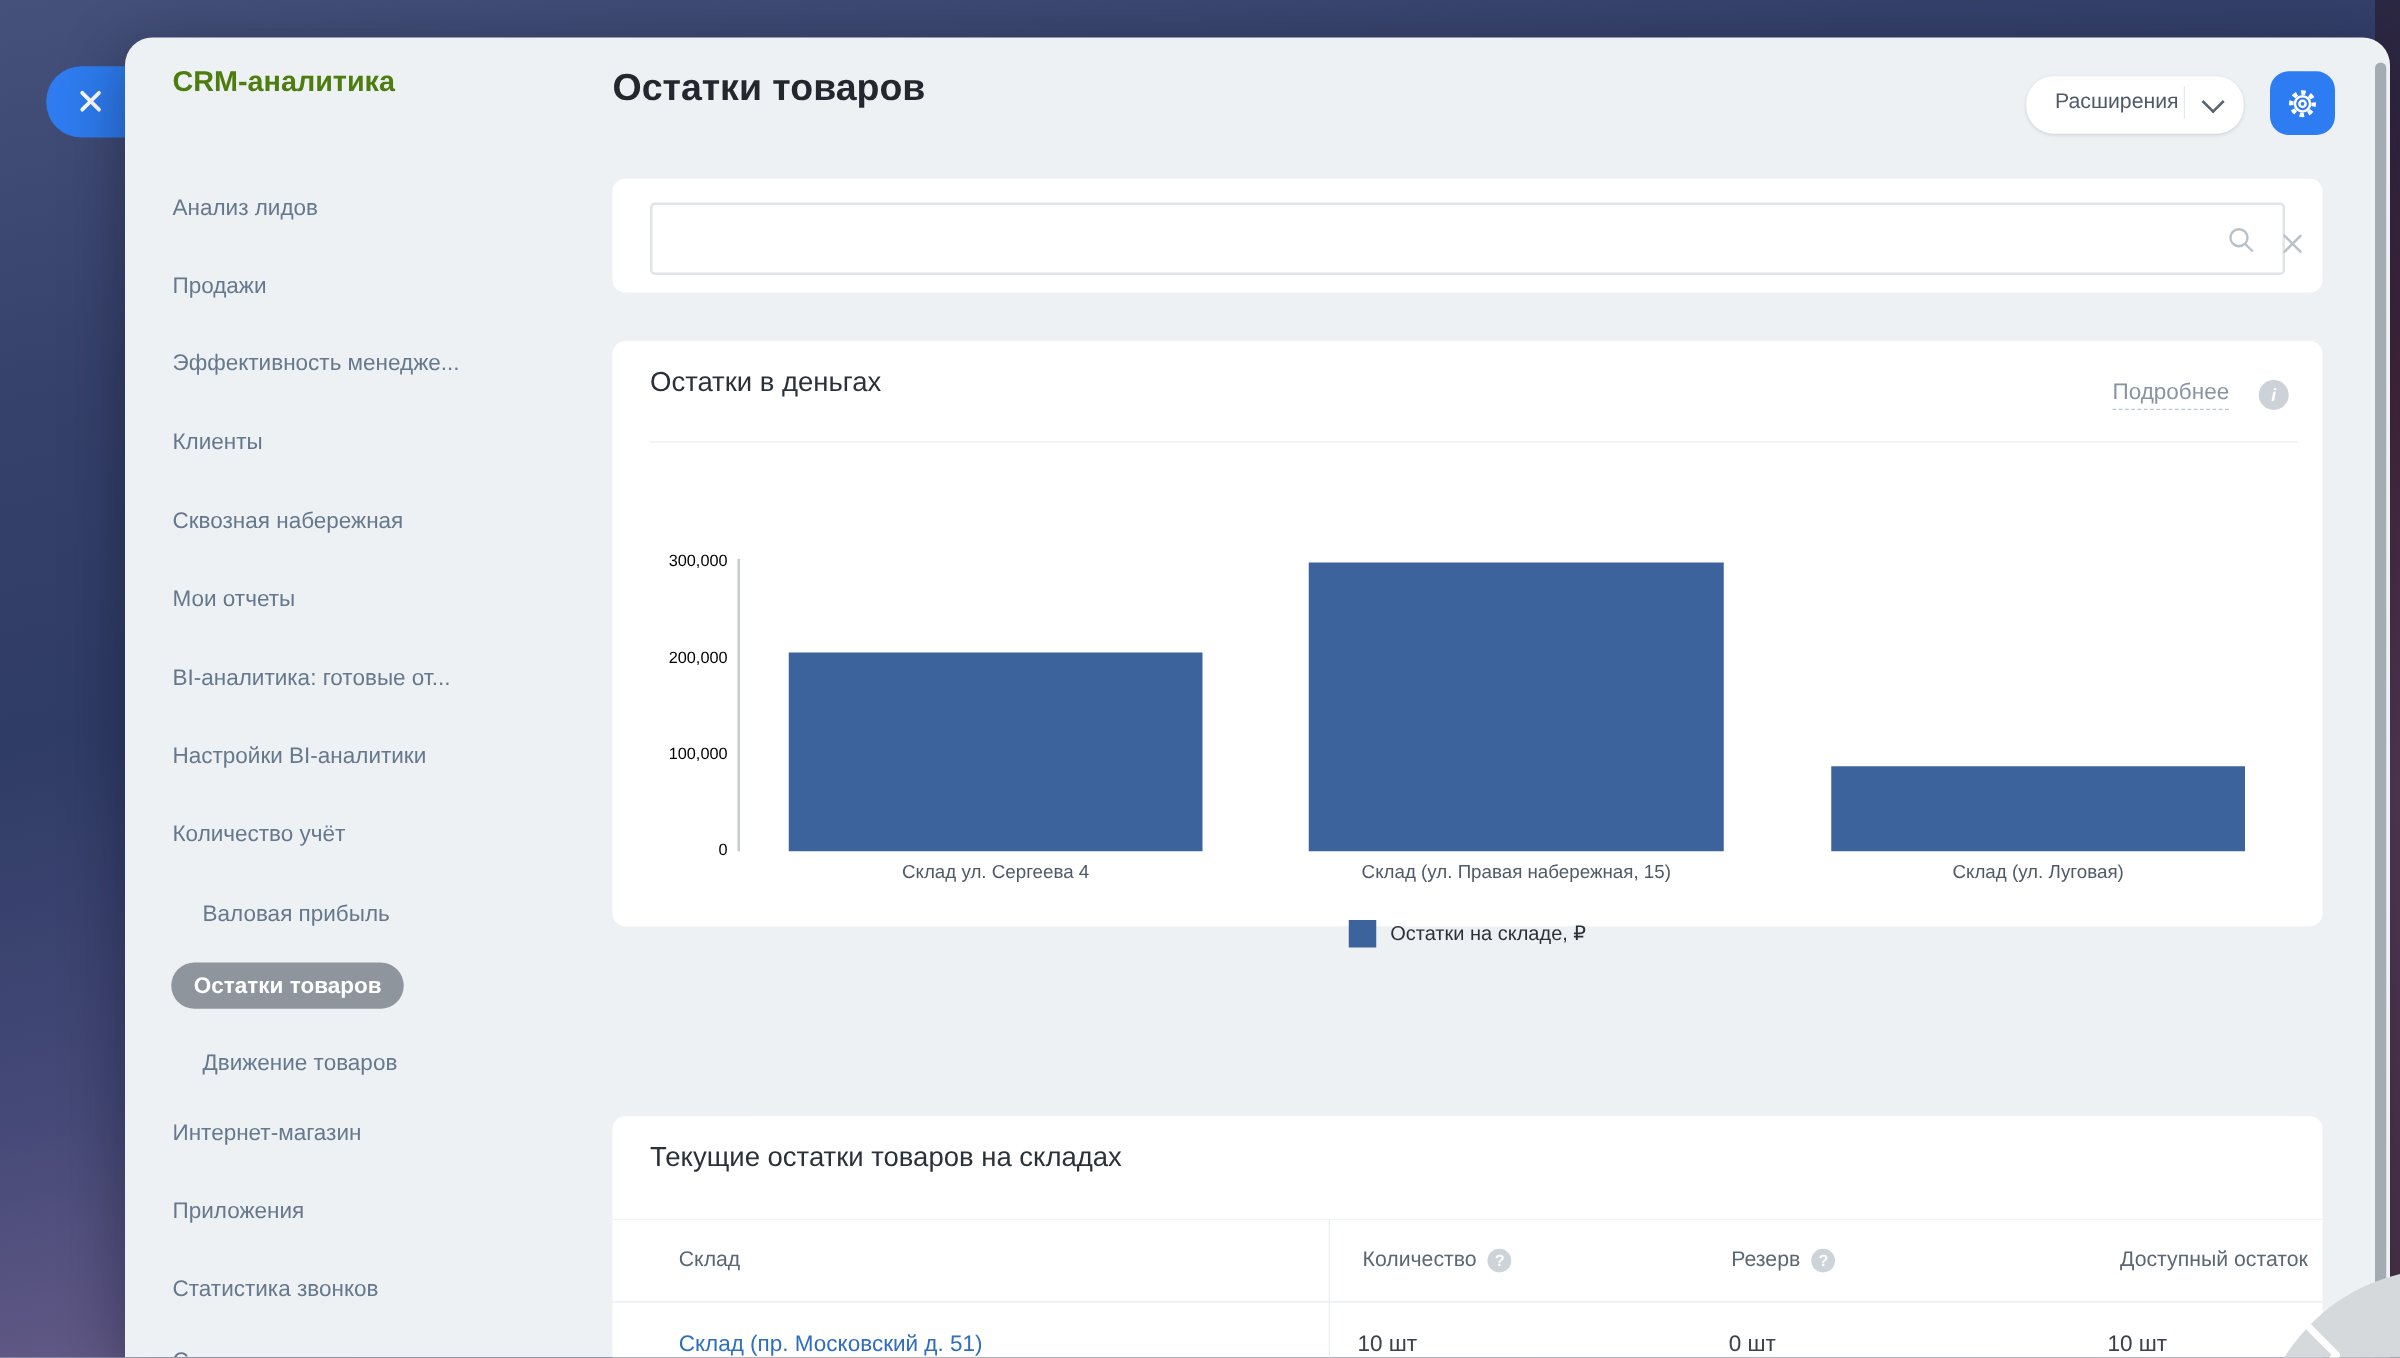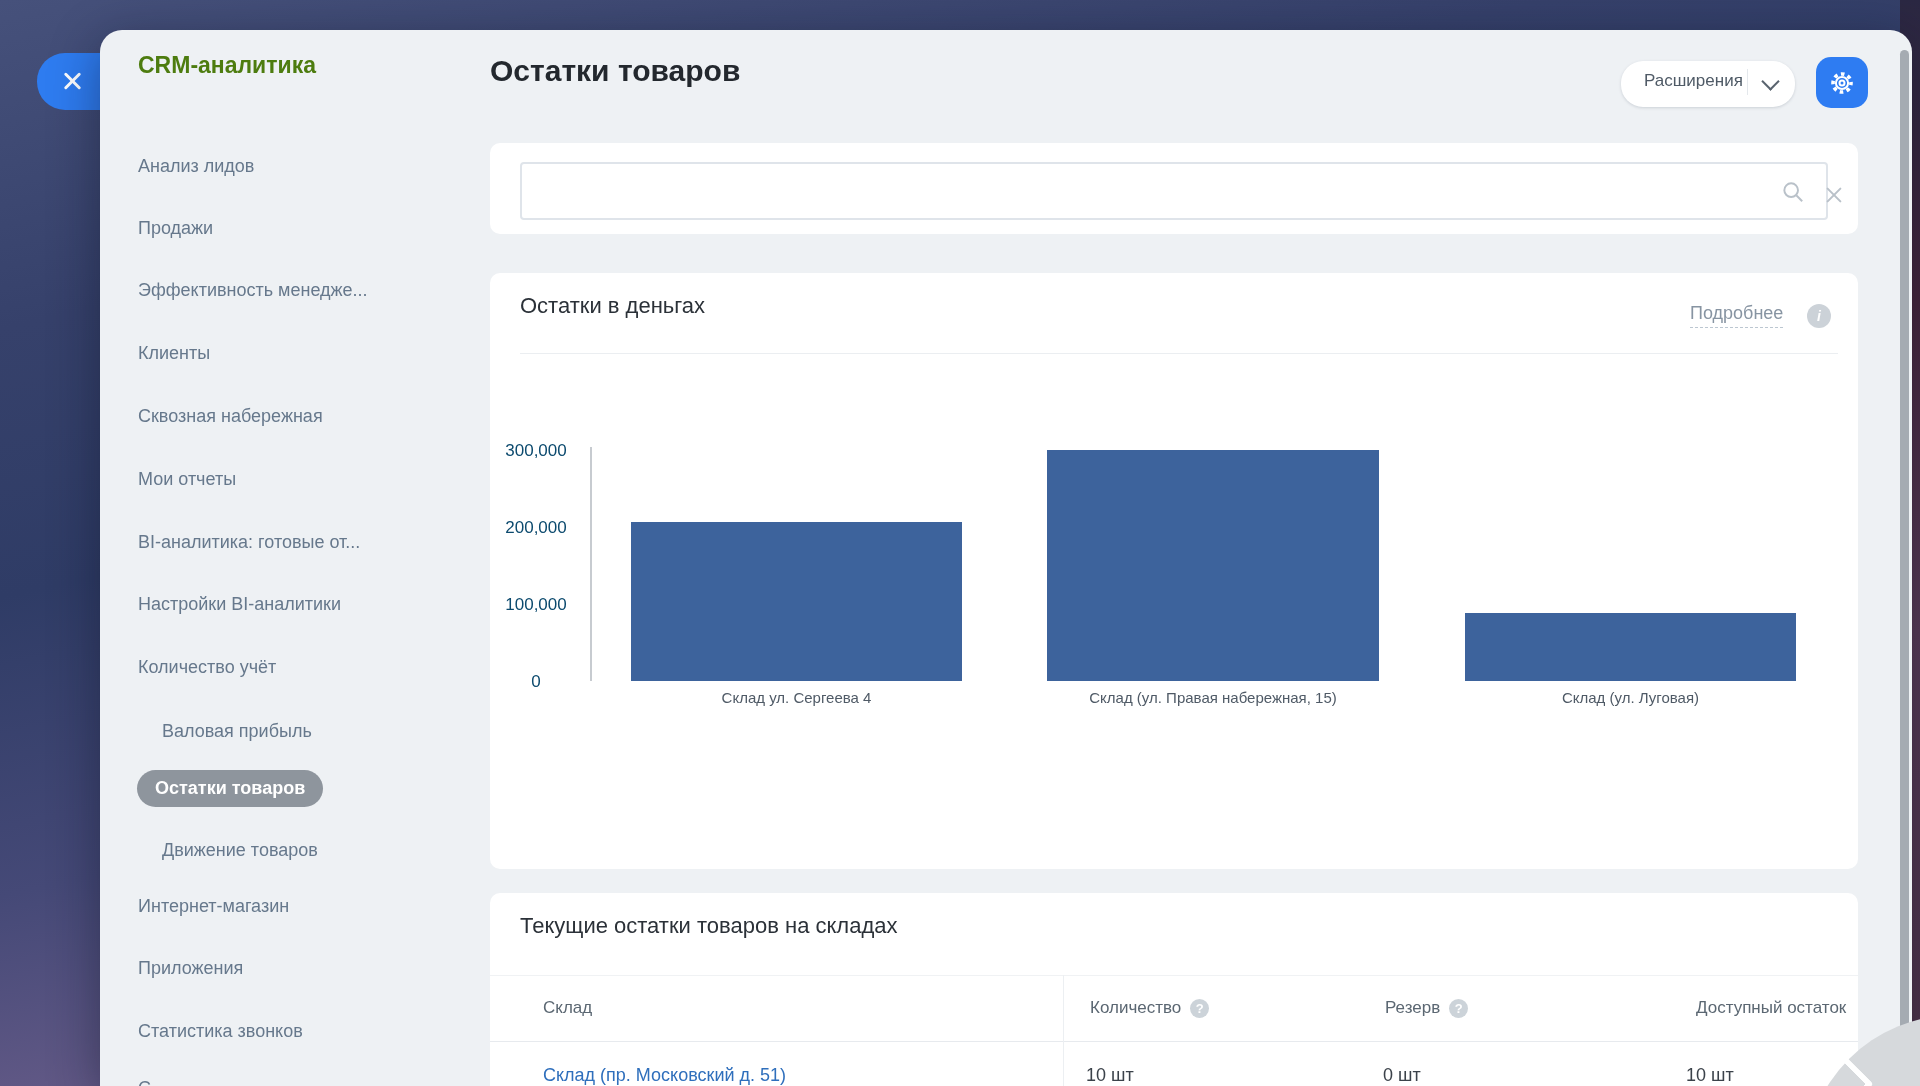--- a/index.html
+++ b/index.html
@@ -50,28 +50,28 @@
     display:flex;align-items:center;justify-content:space-between;padding:0 14px 0 18px;box-sizing:border-box;}
   .filter-tag-label{font-size:18px;color:#3e4a55;white-space:nowrap;}
   .tag-x{width:14px;height:14px;color:#8ea0ad;cursor:pointer;position:relative;}
   .tag-x::before,.tag-x::after{left:6px;top:0;width:2px;height:14px;}
   .tag-x::before{transform:rotate(45deg);} .tag-x::after{transform:rotate(-45deg);}
   .search-icon{position:absolute;left:1258px;top:15px;cursor:pointer;}
   .clear-x{left:1302px;top:21px;width:20px;height:20px;color:#b9c1c9;cursor:pointer;}
   .clear-x::before,.clear-x::after{left:9px;top:0;width:2px;height:20px;}
   .clear-x::before{transform:rotate(45deg);} .clear-x::after{transform:rotate(-45deg);}
   
-  .chart-card{left:390px;top:243px;width:1368px;height:596px;}
+  .chart-card{left:390px;top:243px;width:1368px;height:468px;}
   .section-title{position:absolute;left:30px;top:20px;font-size:22px;color:#2b3138;}
   .details-link{position:absolute;left:1200px;top:30px;font-size:18px;color:#8794a2;
     border-bottom:1px dashed #bcc7d1;padding-bottom:3px;cursor:pointer;}
   .info-icon{position:absolute;left:1317px;top:31px;width:24px;height:24px;border-radius:50%;background:#ccd2d8;
     color:#fff;font-size:14px;font-weight:700;font-style:italic;text-align:center;line-height:24px;cursor:pointer;}
   .hdr-divider{position:absolute;left:30px;top:80px;width:1318px;height:1px;background:#ebeef1;}
-  .y-label{position:absolute;left:0;width:92px;text-align:center;font-size:17px;color:#0c4a6e;}
+  .y-label{position:absolute;left:0;width:92px;text-align:right;font-size:13px;color:#000000;}
   .axis{position:absolute;left:100px;top:174px;width:2px;height:234px;background:#c7cbd0;}
   .bar{position:absolute;background:#3d639c;}
   .bar1{left:141px;width:331px;} .bar2{left:557px;width:332px;} .bar3{left:975px;width:331px;}
   .x-label{position:absolute;top:416px;font-size:15px;color:#4f5a66;text-align:center;}
   .legend{position:absolute;left:0;top:463px;width:1368px;display:flex;justify-content:center;align-items:center;gap:11px;}
   .legend-swatch{width:22px;height:22px;background:#3d639c;}
   .legend-label{font-size:16px;color:#2b3138;}
   
   .table-card{left:390px;top:863px;width:1368px;height:300px;border-radius:10px 10px 0 0;overflow:hidden;}
   .thead{position:absolute;left:0;top:82px;width:1368px;height:65px;border-top:1px solid #f0f2f4;border-bottom:1px solid #e7eaee;}
@@ -156,20 +156,24 @@
     <div class="axis"></div>
 
     <div class="bar bar1" style="height: 159px; top: 249px; background: rgb(61, 99, 156);"></div>
     <div class="bar bar2" style="height: 231px; top: 177px; background: rgb(61, 99, 156);"></div>
     <div class="bar bar3" style="height: 68px; top: 340px; background: rgb(61, 99, 156);"></div>
 
     <div class="x-label" style="left:141px;width:331px">Склад ул. Сергеева 4</div>
     <div class="x-label" style="left:557px;width:332px">Склад (ул. Правая набережная, 15)</div>
     <div class="x-label" style="left:975px;width:331px">Склад (ул. Луговая)</div>
 
+    <div class="legend">
+      <span class="legend-swatch" style="background: rgb(61, 99, 156);"></span>
+      <span class="legend-label">Остатки на складе, ₽</span>
+    </div>
   </div>
 
   <div class="card table-card">
     <div class="section-title">Текущие остатки товаров на складах</div>
     <div class="thead">
       <div class="th" style="left:53px">
         <span>Склад</span>
       </div>
       <div class="th" style="left:600px">
         <span>Количество</span>

